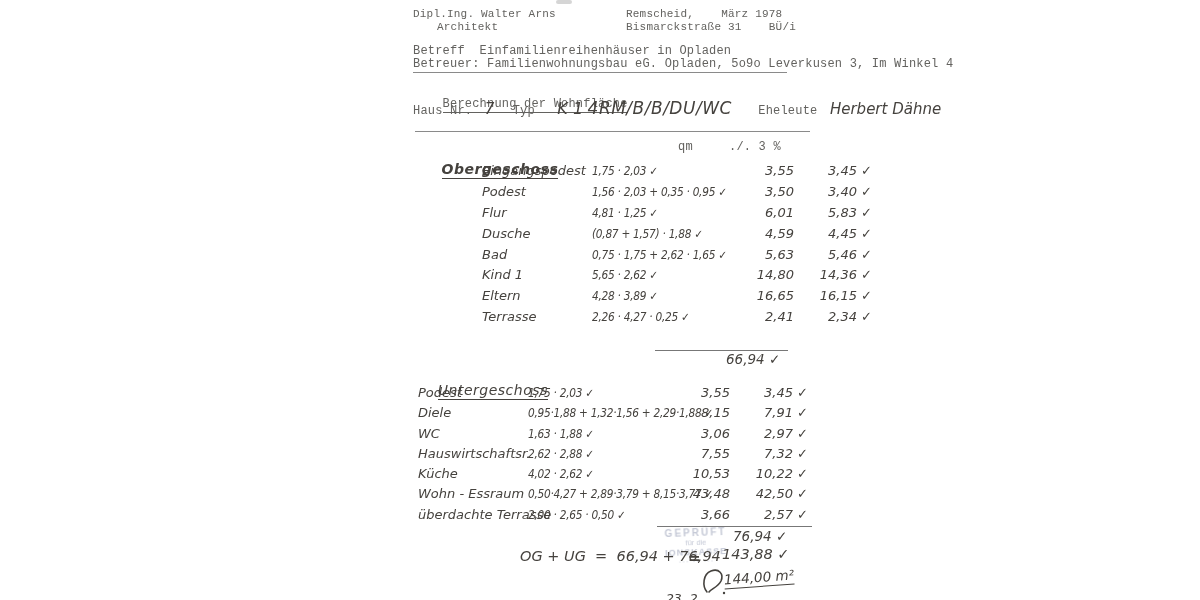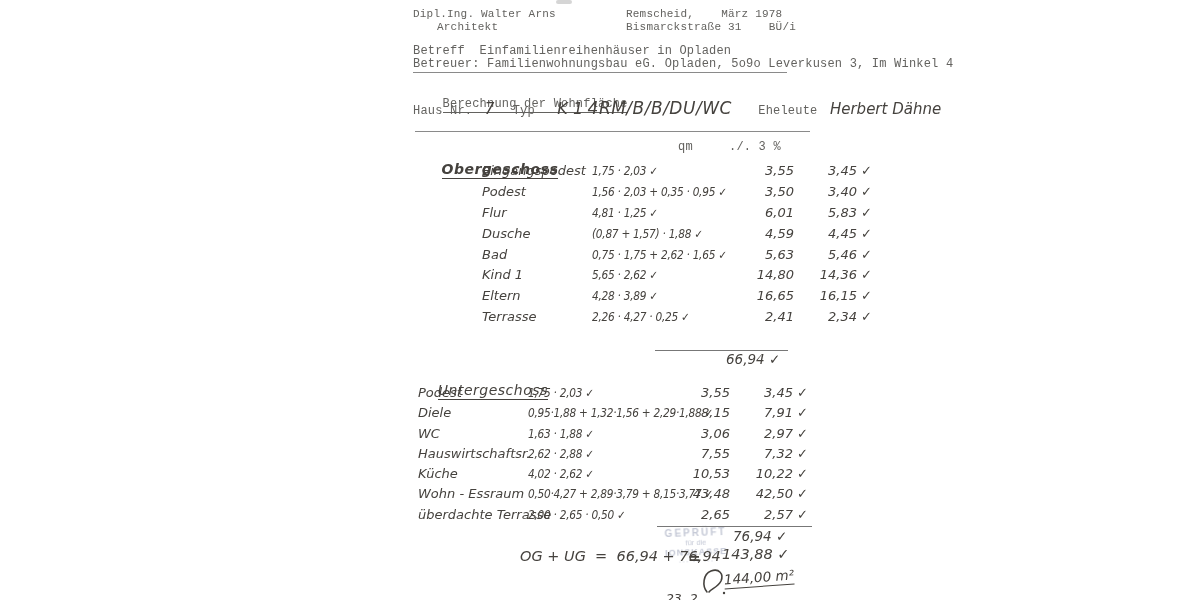--- a/index.html
+++ b/index.html
@@ -169,21 +169,21 @@
       </div>
       <div class="t-row">
         <span class="c-label hw">Wohn - Essraum</span>
         <span class="c-formula hw">0,50·4,27 + 2,89·3,79 + 8,15·3,77 ✓</span>
         <span class="c-qm hw">43,48</span>
         <span class="c-pct hw">42,50 ✓</span>
       </div>
       <div class="t-row">
         <span class="c-label hw">überdachte Terrasse</span>
         <span class="c-formula hw">2,00 · 2,65 · 0,50 ✓</span>
-        <span class="c-qm hw">2,65</span>
+        <span class="c-qm hw">3,66</span>
         <span class="c-pct hw">2,57 ✓</span>
       </div>
     </div>
   <div class="rule" style="left:657px;top:526px;width:155px;z-index:2;"></div>
   <div class="abs hw sum hw-layer" style="left:733px;top:528px;">76,94 ✓</div>
 
   <div class="stamp">
     <div class="s1">GEPRÜFT</div>
     <div class="s2">für die</div>
     <div class="s3">IONSKASSE</div>

